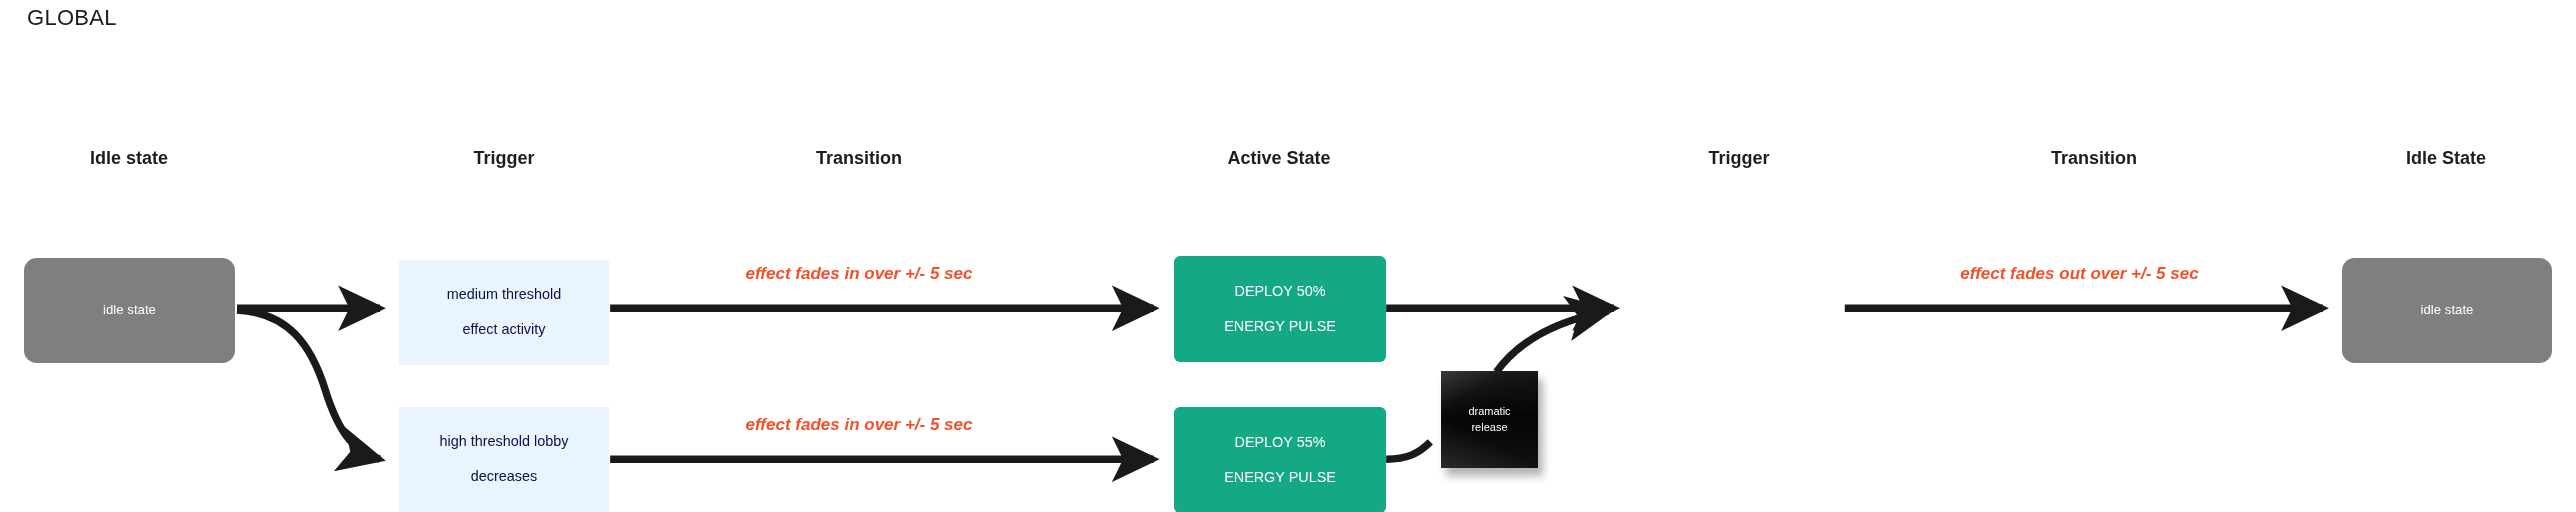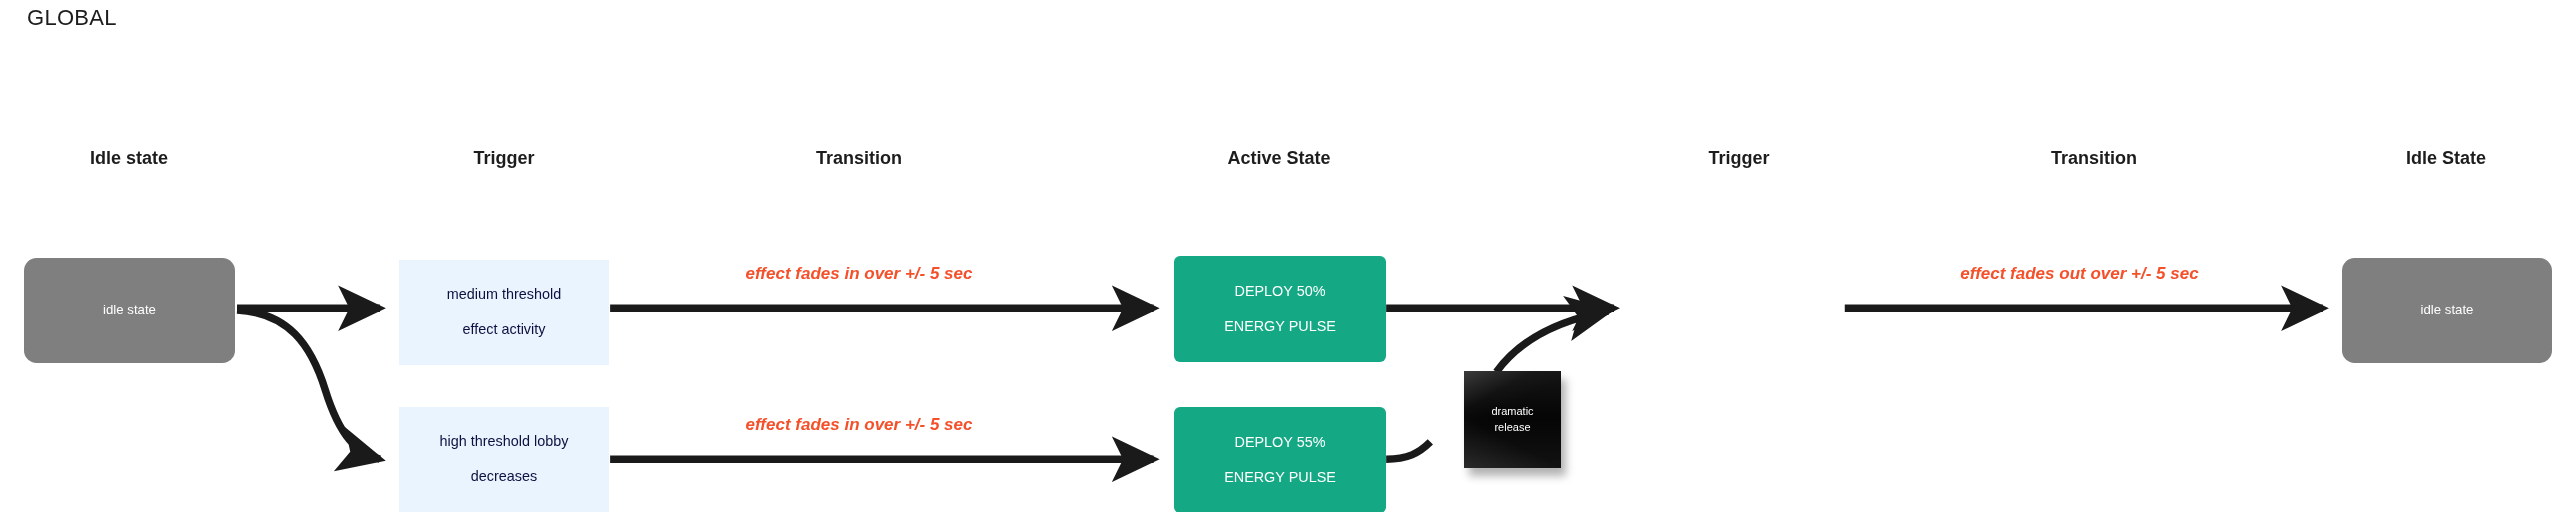--- a/index.html
+++ b/index.html
@@ -37,21 +37,21 @@
   .node-trigger{
     background:#eaf4fe;color:#0d1040;
     font-size:14.4px;padding:0 8px;
   }
   .node-active{
     background:#14a884;border-radius:6px;color:#ffffff;
     font-size:14.4px;padding:0 6.9px;
   }
 
   
-  .node-dramatic-wrap{position:absolute;margin-left:23px;}
+  .node-dramatic-wrap{position:absolute;}
   .node-dramatic-shadow{
     position:absolute;left:4.6px;top:8px;width:100%;height:100%;
     background:rgba(0,0,0,0.30);filter:blur(4px);border-radius:1.1px;
   }
   .node-dramatic{
     position:relative;width:100%;height:100%;
     background:
       linear-gradient(150deg, rgba(255,255,255,0.16) 0%, rgba(255,255,255,0.02) 26%, rgba(255,255,255,0) 42%),
       linear-gradient(28deg, rgba(255,255,255,0.10) 0%, rgba(255,255,255,0.00) 35%),
       linear-gradient(180deg,#151515 0%,#050505 48%,#121212 100%);

